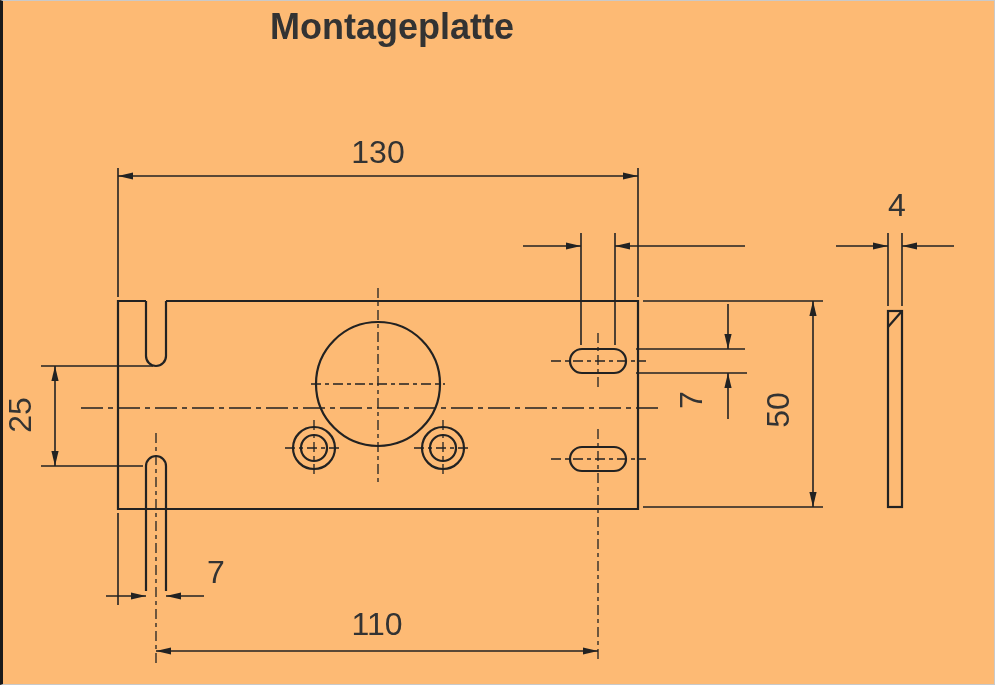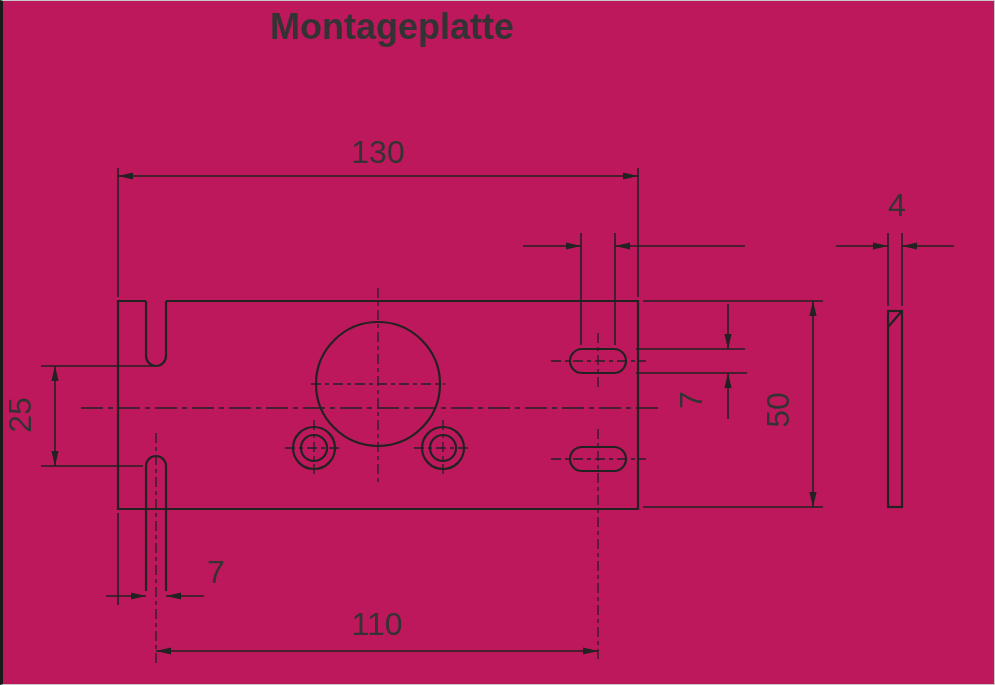--- a/index.html
+++ b/index.html
@@ -1,19 +1,19 @@
 <!DOCTYPE html>
 <html><head>
 <meta charset="utf-8">
 <style>
   html,body{margin:0;padding:0;background:#fff;}
   .page{
     position:relative;
     width:995px;height:685px;
-    background:#be185d;
+    background:#fdba74;
     box-sizing:border-box;
     border-top:1px solid #c9c9c9;
     border-right:1px solid #c9c9c9;
     border-bottom:1px solid #c9c9c9;
     border-left:3px solid #1a1a1a;
     font-family:"Liberation Sans", sans-serif;
     overflow:hidden;
   }
   svg{display:block;}
   svg *{vector-effect:none;}

